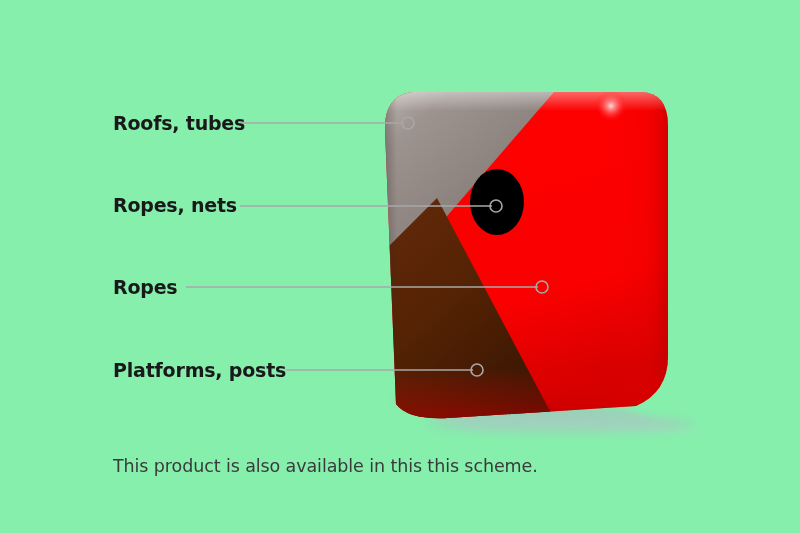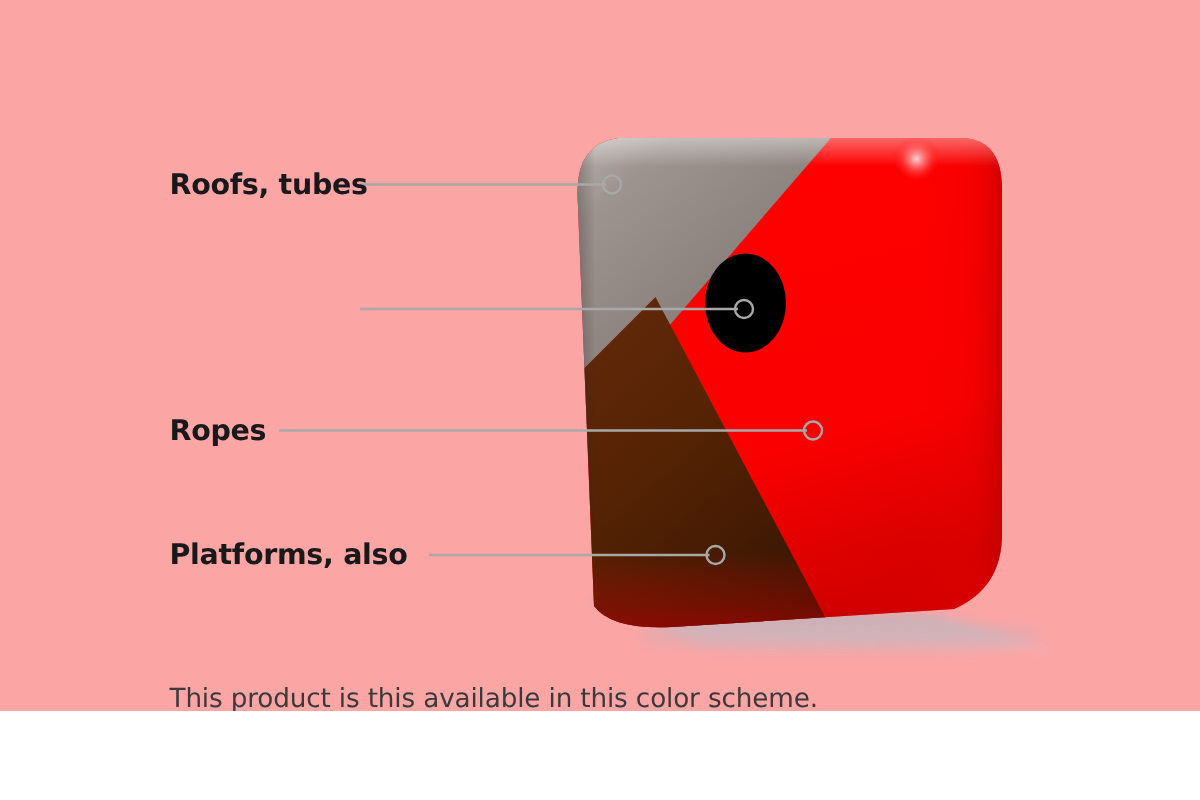--- a/index.html
+++ b/index.html
@@ -6,22 +6,22 @@
     margin: 0;
     padding: 0;
     background: #ffffff;
   }
   body {
     font-family: "DejaVu Sans", sans-serif;
   }
   #stage {
     position: relative;
     width: 800px;
-    height: 474px;
-    background: #fca5a5;
+    height: 533px;
+    background: #86efac;
     overflow: hidden;
   }
   #diagram-svg {
     position: absolute;
     left: 0;
     top: 0;
     width: 800px;
     height: 533px;
     display: block;
   }
@@ -157,20 +157,21 @@
         <circle cx="496" cy="206" r="6" fill="none" stroke="#a8a8a8" stroke-width="1.6"></circle>
         <line x1="186" y1="287" x2="538" y2="287" stroke="#a8a8a8" stroke-width="1.6"></line>
         <circle cx="542" cy="287" r="6" fill="none" stroke="#a8a8a8" stroke-width="1.6"></circle>
         <line x1="286" y1="370" x2="473" y2="370" stroke="#a8a8a8" stroke-width="1.6"></line>
         <circle cx="477" cy="370" r="6" fill="none" stroke="#a8a8a8" stroke-width="1.6"></circle>
       </g>
   </svg>
 
   <div class="callout-label" style="left:113px; top:114px;">Roofs, tubes</div>
 
+  <div class="callout-label" style="left:113px; top:196px;">Ropes, nets</div>
 
   <div class="callout-label" style="left:113px; top:278px;">Ropes</div>
 
-  <div class="callout-label" style="left:113px; top:361px;">Platforms, also</div>
+  <div class="callout-label" style="left:113px; top:361px;">Platforms, posts</div>
 
-  <div id="caption">This product is this available in this color scheme.</div>
+  <div id="caption">This product is also available in this this scheme.</div>
 
 </div>
 
 </body></html>

